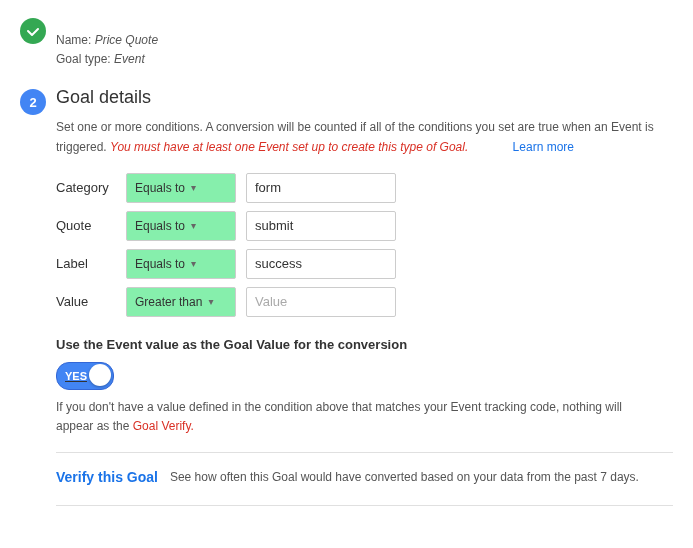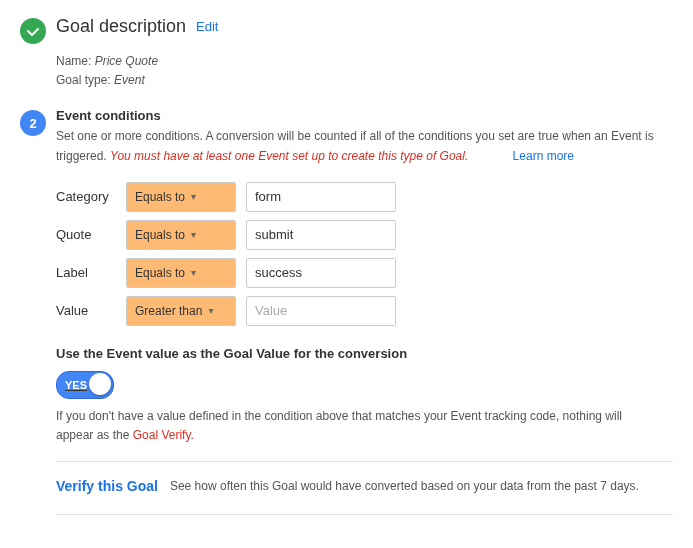--- a/index.html
+++ b/index.html
@@ -134,21 +134,21 @@
       flex-shrink: 0;
     }
     .condition-select {
       display: flex;
       align-items: center;
       border: 1px solid #ccc;
       border-radius: 2px;
       padding: 4px 8px;
       font-size: 12px;
       color: #333;
-      background: #fdba74;
+      background: #86efac;
       cursor: pointer;
       min-width: 110px;
       margin-right: 10px;
       height: 30px;
     }
     .condition-select .caret {
       margin-left: 6px;
       font-size: 10px;
       color: #666;
     }
@@ -248,40 +248,36 @@
 </head>
 <body>
 
 <div class="section-goal-desc">
   <div class="check-icon">
     <svg width="14" height="14" viewBox="0 0 14 14" fill="none">
       <path d="M2 7l4 4 6-6" stroke="#fff" stroke-width="2" stroke-linecap="round" stroke-linejoin="round"></path>
     </svg>
   </div>
   <div class="goal-desc-content">
-    <div class="goal-desc-title-row">
-      <span class="goal-desc-title">Goal description</span>
-      <a class="edit-link" href="#">Edit</a>
-    </div>
     <div class="goal-desc-meta">
       <span>Name:</span>
       <span class="italic">Price Quote</span><br>
       <span>Goal type:</span>
       <span class="italic">Event</span>
     </div>
   </div>
 </div>
 
 <div class="section-wrapper">
   <div class="step-indicator">
     <div class="step-circle">2</div>
   </div>
   <div class="section-goal-details">
-
-    <div class="event-conditions-title">Event conditions</div>
+    <div class="section-title">Goal details</div>
+
     <div class="event-conditions-desc">
       <span>Set one or more conditions. A conversion will be counted if all of the conditions you set are true when an Event is triggered.</span>
       <span class="highlight">You must have at least one Event set up to create this type of Goal.</span>
       <a class="learn-more" href="#">Learn more</a>
     </div>
 
     <div class="conditions-table">
 
       <div class="condition-row">
         <span class="condition-label">Category</span>

